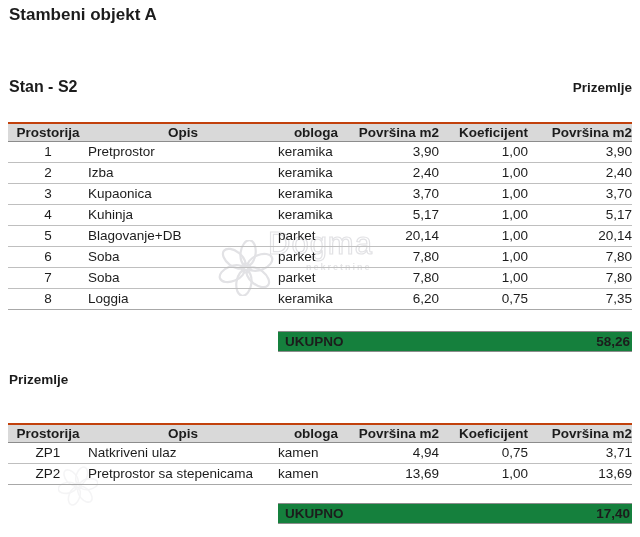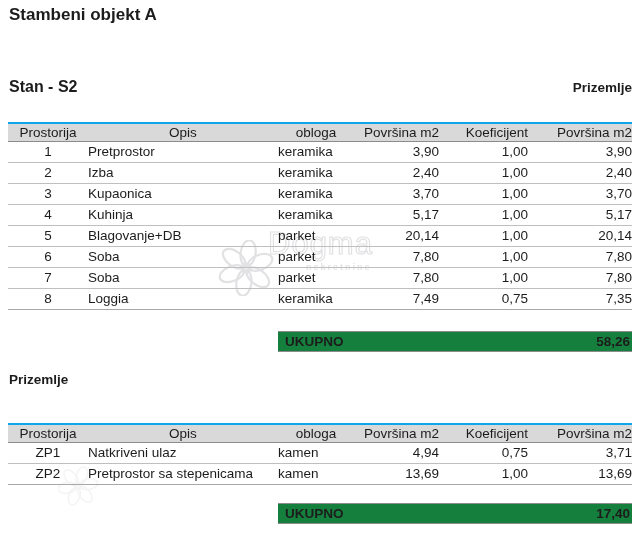--- a/index.html
+++ b/index.html
@@ -12,22 +12,22 @@
   .sec-head{position:absolute;left:9px;right:8px;display:flex;justify-content:space-between;align-items:baseline;}
   .sec-head-1{top:76px;}
   .sec-head-2{top:372px;}
   .sec-title-1{font-size:16px;font-weight:bold;line-height:21px;}
   .sec-title-2{font-size:19px;font-weight:bold;line-height:26px;}
   .floor{font-size:13.5px;font-weight:bold;}
   
   table.sheet{position:absolute;left:8px;width:624px;border-collapse:collapse;table-layout:fixed;}
   .tbl-1{top:122px;}
   .tbl-2{top:423px;}
-  .sheet th{background:#d9d9d9;border-top:2px solid #0ea5e9;border-bottom:1px solid #8c8c8c;
-            font-size:13.5px;font-weight:normal;height:17px;padding:0;line-height:17px;}
+  .sheet th{background:#d9d9d9;border-top:2px solid #c2410c;border-bottom:1px solid #8c8c8c;
+            font-size:13.5px;font-weight:bold;height:17px;padding:0;line-height:17px;}
   .sheet td{border-bottom:1px solid #bfbfbf;font-size:13.5px;height:20px;padding:0;line-height:20px;
             background:transparent;white-space:nowrap;overflow:hidden;}
   .sheet tbody tr:last-child td{border-bottom:1px solid #a8a8a8;}
   .a-c{text-align:center;}
   .a-l6{text-align:left;padding-left:6px;}
   .a-l7{text-align:left;padding-left:7px;}
   .a-r6{text-align:right;padding-right:6px;}
   .a-r2{text-align:right;padding-right:2px;}
   
   .total-band{position:absolute;left:278px;width:354px;height:19px;background:#15803d;
@@ -184,21 +184,21 @@
           <td class="a-l6">Soba</td>
           <td class="a-l7">parket</td>
           <td class="a-r6">7,80</td>
           <td class="a-r6">1,00</td>
           <td class="a-r2">7,80</td>
         </tr>
         <tr>
           <td class="a-c">8</td>
           <td class="a-l6">Loggia</td>
           <td class="a-l7">keramika</td>
-          <td class="a-r6">7,49</td>
+          <td class="a-r6">6,20</td>
           <td class="a-r6">0,75</td>
           <td class="a-r2">7,35</td>
         </tr>
       </tbody>
     </table>
 
     <div class="total-band band-1">
       <span class="t-label">UKUPNO</span>
       <span class="t-v2">58,26</span>
     </div>

